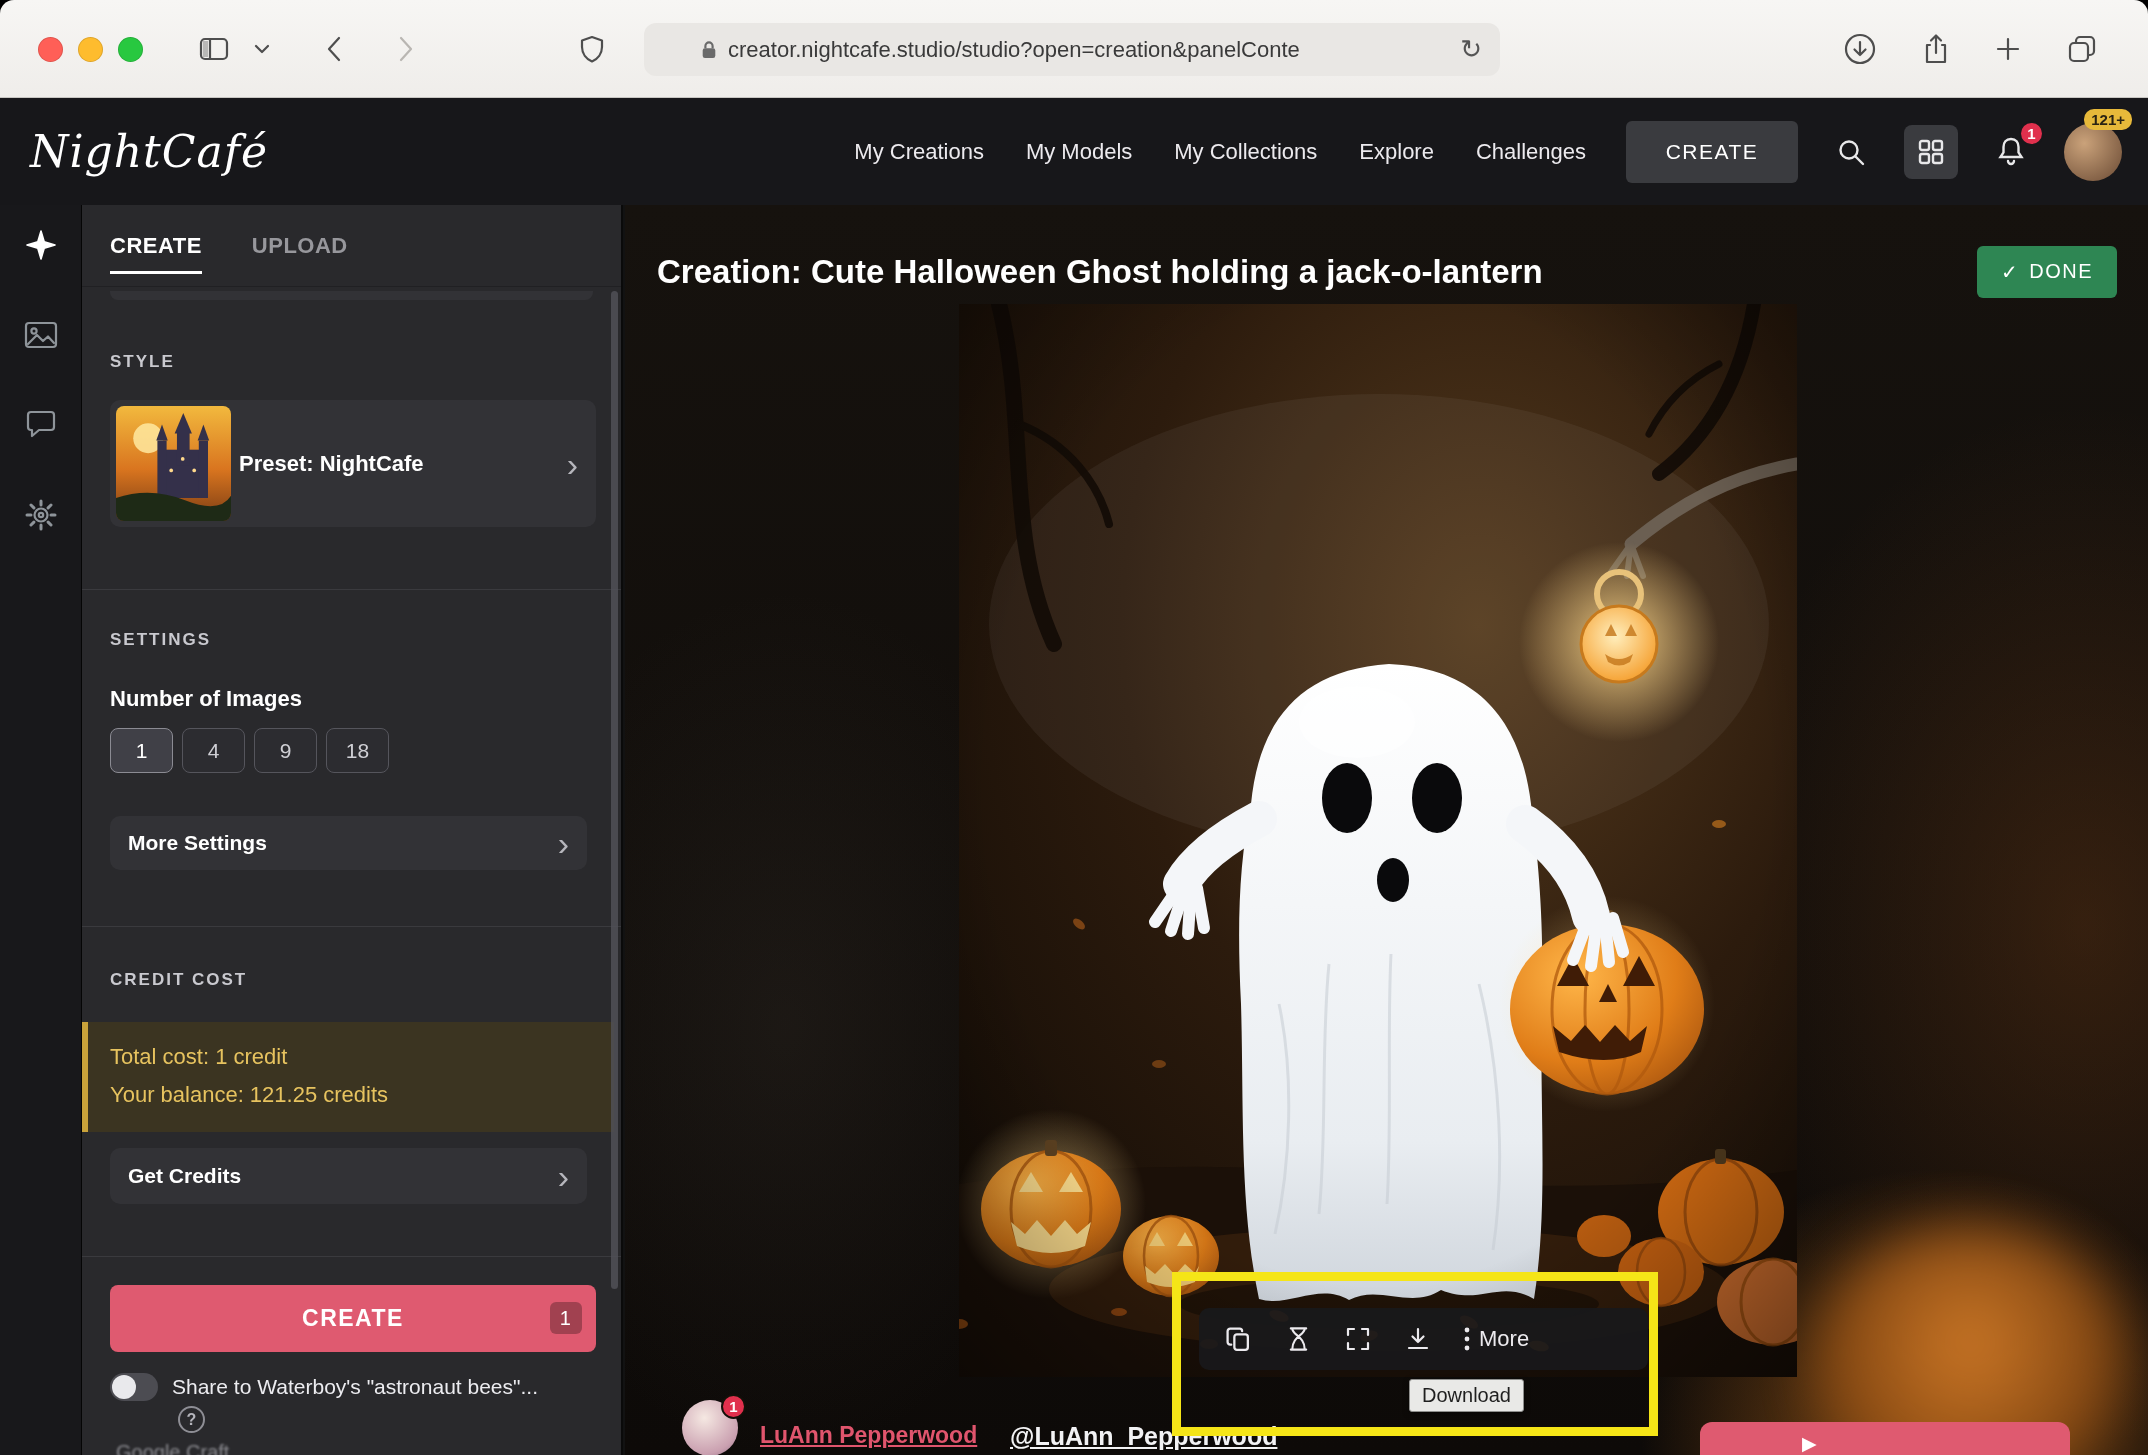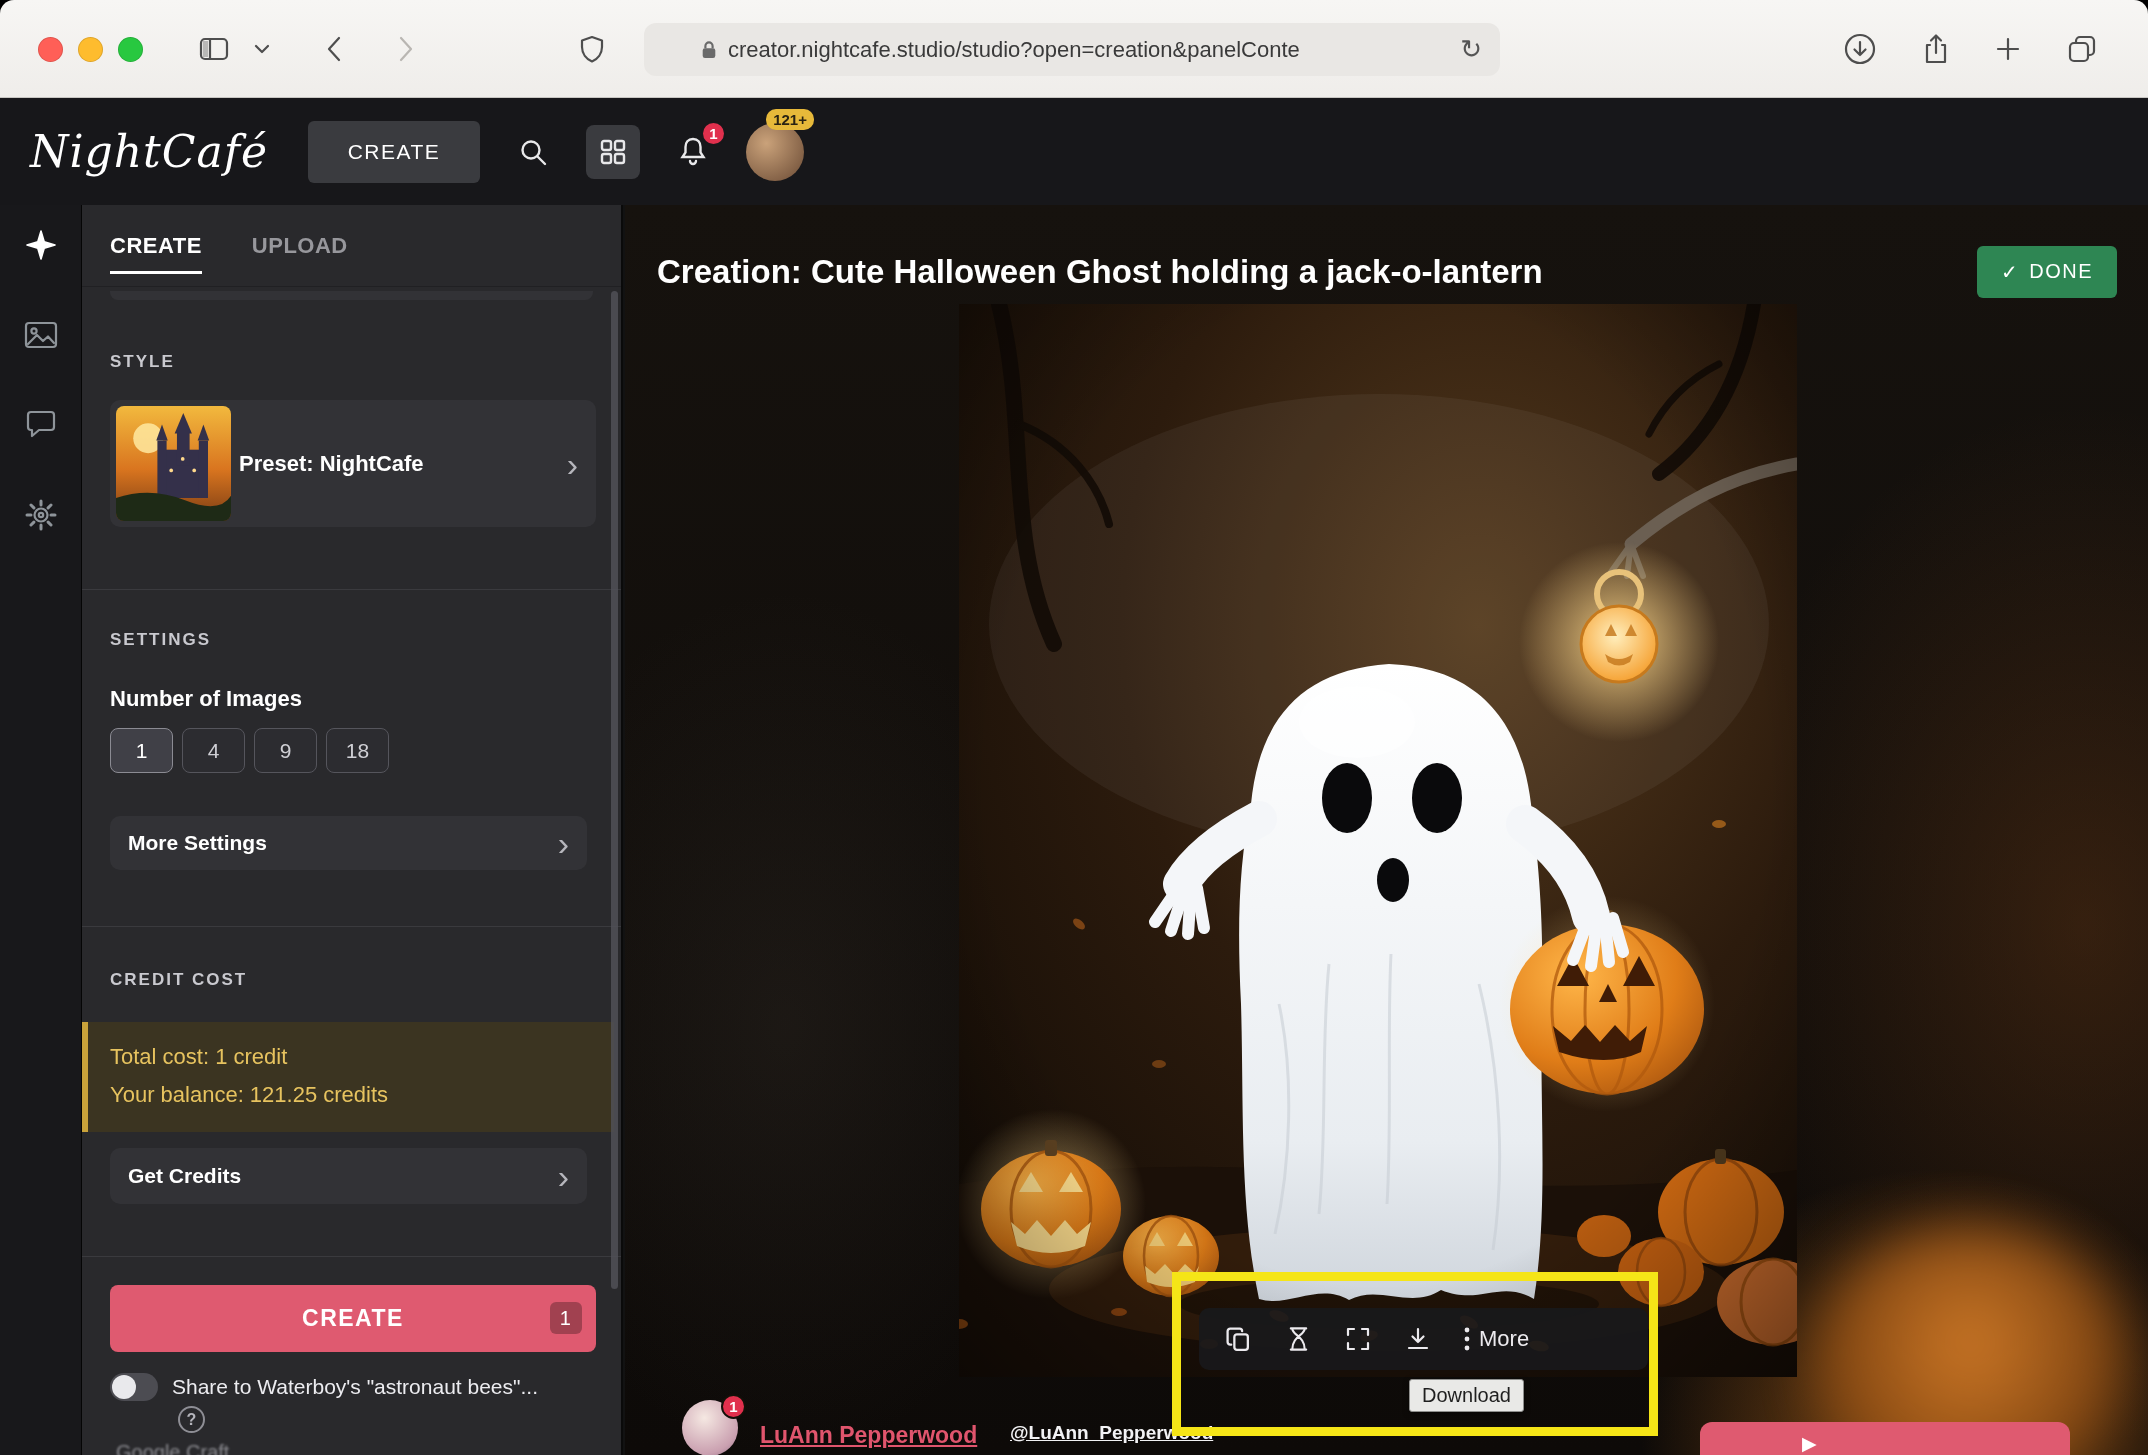--- a/index.html
+++ b/index.html
@@ -90,21 +90,21 @@
   .img-toolbar { position:absolute; left:574px; top:1103px; width:449px; height:62px; background:rgba(24,24,27,.94); border-radius:10px; display:flex; align-items:center; padding:0 24px; gap:30px; z-index:30; }
   .tb-btn { width:30px; height:30px; background:none; border:none; display:flex; align-items:center; justify-content:center; }
   .tb-btn svg { stroke:#eceaee; fill:none; stroke-width:2.2; stroke-linecap:round; stroke-linejoin:round; }
   .tb-more { display:flex; align-items:center; gap:8px; background:none; border:none; color:#eceaee; font-size:22px; font-family:inherit; }
   .tooltip { position:absolute; left:784px; top:1174px; background:#e9e9e7; border:1px solid #8f8f8d; border-radius:3px; color:#1f1f1f; font-size:20px; padding:4px 12px; z-index:40; box-shadow:0 2px 6px rgba(0,0,0,.4); }
   .annotation { position:absolute; left:547px; top:1067px; width:486px; height:164px; border:9px solid #f5e517; z-index:60; pointer-events:none; }
 
   .author-avatar { position:absolute; left:57px; top:1195px; width:56px; height:56px; border-radius:50%; background:radial-gradient(circle at 40% 32%, #f5e8e2, #caa0b0 70%, #8a6a80); z-index:20; }
   .author-avatar .badge-red { top:-6px; right:-8px; border-color:#121009; }
   .author-name { position:absolute; left:135px; top:1217px; color:#e0556d; font-size:23px; font-weight:bold; z-index:20; }
-  .author-handle { position:absolute; left:385px; top:1217px; color:#f2f2f4; font-size:19px; font-weight:bold; z-index:20; }
+  .author-handle { position:absolute; left:385px; top:1217px; color:#f2f2f4; font-size:25px; font-weight:bold; z-index:20; }
   .bottom-pink-btn { position:absolute; left:1075px; top:1217px; width:370px; height:44px; background:#df5a70; border:none; border-radius:12px 12px 0 0; color:#fff; z-index:20; text-align:left; }
   .bottom-pink-btn .play { position:absolute; left:102px; top:10px; font-size:19px; color:#fff; }
 </style>
 </head>
 <body>
 
 <div class="screen">
 
   <div class="chrome">
     <div class="traffic">
@@ -169,20 +169,27 @@
     <button class="chrome-btn" style="left:2060px">
       <svg width="30" height="30" viewBox="0 0 30 30">
           <rect x="9" y="3" width="18" height="18" rx="4"></rect>
           <rect x="3" y="9" width="18" height="18" rx="4" fill="#f3f2f0"></rect>
         </svg>
     </button>
   </div>
 
   <div class="nc-header">
     <div class="nc-logo">NightCafé</div>
+    <nav class="nc-nav">
+      <a href="#">My Creations</a>
+      <a href="#">My Models</a>
+      <a href="#">My Collections</a>
+      <a href="#">Explore</a>
+      <a href="#">Challenges</a>
+    </nav>
     <button class="nc-create">CREATE</button>
     <button class="nc-iconbtn">
       <svg width="30" height="30" viewBox="0 0 30 30">
           <circle cx="13" cy="13" r="8.5"></circle>
           <line x1="19.5" y1="19.5" x2="27" y2="27"></line>
         </svg>
     </button>
     <button class="nc-iconbtn boxed">
       <svg width="28" height="28" viewBox="0 0 28 28">
           <rect x="3" y="3" width="9" height="9" rx="2"></rect>

